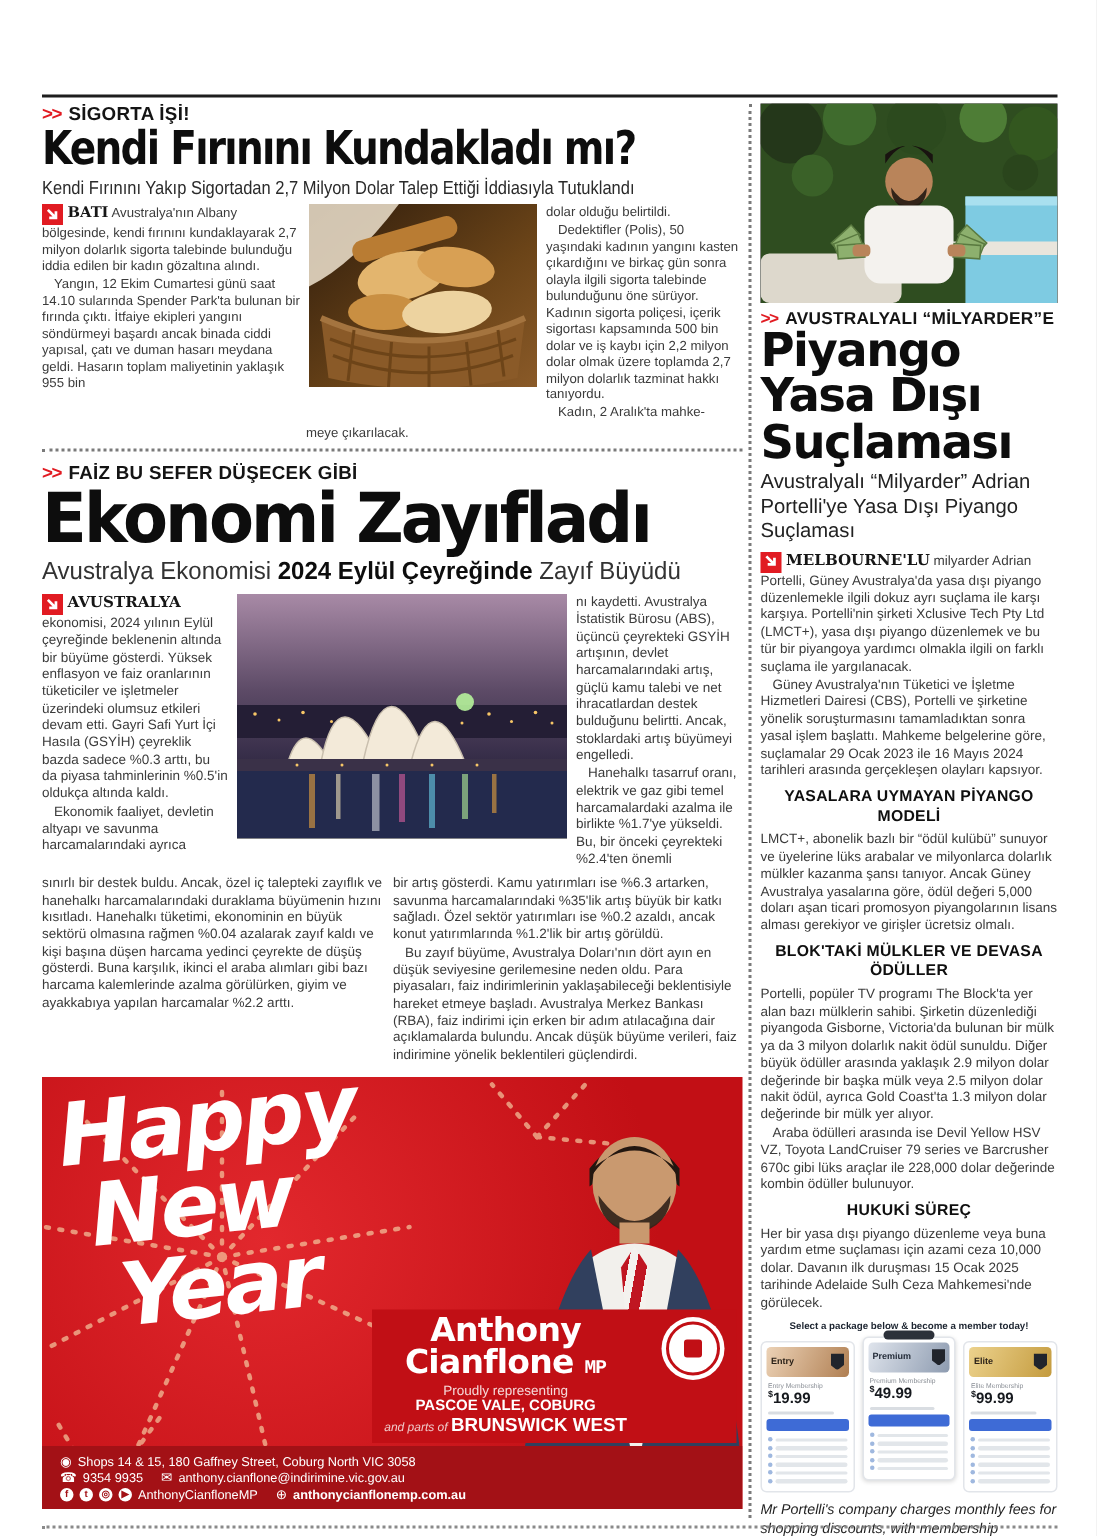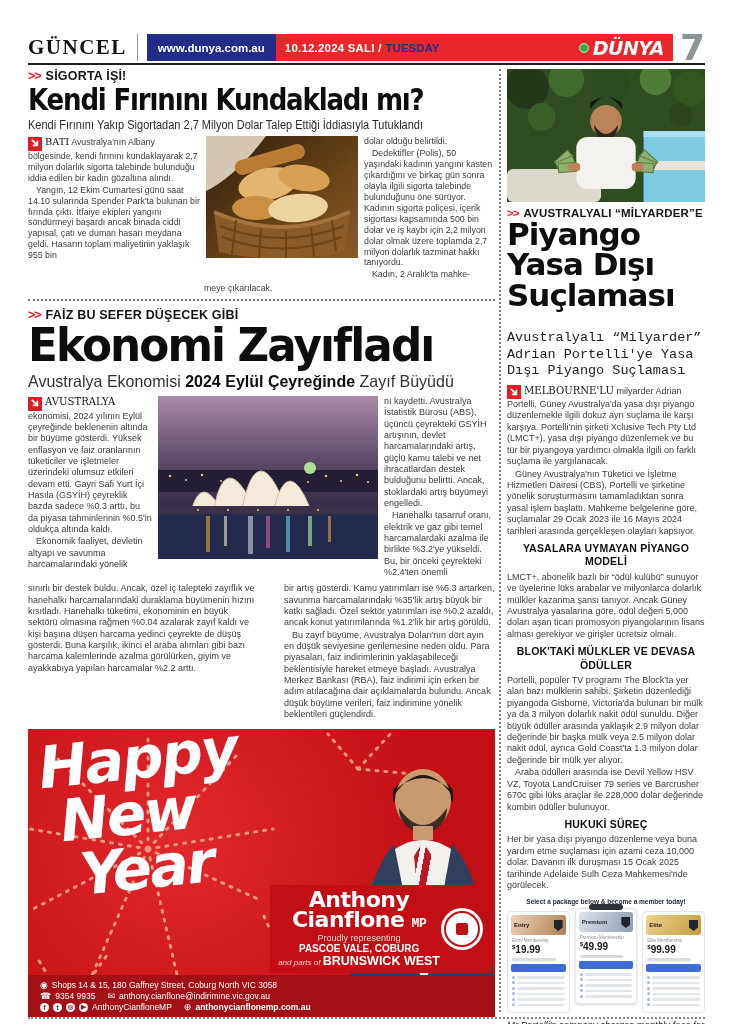--- a/index.html
+++ b/index.html
@@ -33,30 +33,30 @@
   .sub1{font-size:12.5px;color:#2a2a2a;white-space:nowrap;transform:scaleX(.88);transform-origin:0 50%;margin-top:2px;}
   .h2a{font-family:"DejaVu Sans",sans-serif;font-weight:bold;color:#0d0d0d;font-size:46px;letter-spacing:-2px;
        white-space:nowrap;transform:scaleX(.95);transform-origin:0 50%;line-height:1.02;}
   .sub2{font-size:16.5px;color:#333;white-space:nowrap;transform:scaleX(.97);transform-origin:0 50%;margin-top:3px;}
   .sub2 b{color:#0d0d0d;}
   
   .bodytxt p{margin:0 0 1px 0;}
   .bodytxt p + p{text-indent:8px;}
   .a1 .bodytxt{font-size:8.8px;line-height:1.24;}
   .a2 .bodytxt{font-size:9px;line-height:1.26;}
-  .lead{font-family:"DejaVu Serif",serif;font-weight:normal;font-size:1.12em;color:#161616;}
+  .lead{font-family:"DejaVu Serif",serif;font-weight:bold;font-size:1.12em;color:#161616;}
   .dropcap{display:inline-flex;width:14px;height:14px;background:#e11b22;vertical-align:-3px;margin-right:3px;
            align-items:center;justify-content:center;}
   .row{display:flex;gap:6px;align-items:flex-start;}
   .photo{flex:none;overflow:hidden;background:#222;}
   .tail{font-size:8.8px;margin:2px 0 4px 176px;}
   .hdots{border-top:2px dotted #7a7a7a;margin:6px 0 7px 0;}
   
   .a3 .h3a{font-family:"DejaVu Sans",sans-serif;font-weight:bold;color:#0d0d0d;font-size:31px;letter-spacing:-1px;line-height:.98;}
-  .a3 .sub3{font-size:13.5px;line-height:1.22;color:#222;margin:20px 0 5px 0;font-family:Liberation Mono, monospace;}
+  .a3 .sub3{font-size:13.5px;line-height:1.22;color:#222;margin:3px 0 5px 0;}
   .a3 .bodytxt{font-size:9px;line-height:1.27;}
   .sechead{font-size:10.5px;font-weight:bold;text-align:center;color:#0f0f0f;margin:5px 0 3px 0;letter-spacing:.2px;}
   
   .member{margin-top:7px;background:#fff;}
   .mtitle{font-size:6.5px;font-weight:bold;text-align:center;color:#1c2430;margin-bottom:6px;}
   .cards{display:flex;gap:5px;align-items:flex-start;}
   .card{flex:1;border:1px solid #e2e5ea;border-radius:4px;padding:3px;position:relative;background:#fff;min-width:0;}
   .card.premium{margin-top:-3px;box-shadow:0 1px 3px rgba(0,0,0,.15);}
   .pill{position:absolute;top:-5px;left:50%;transform:translateX(-50%);width:34px;height:6px;background:#2c313a;border-radius:3px;}
   .chead{height:20px;border-radius:3px;display:flex;align-items:center;justify-content:space-between;
@@ -77,21 +77,21 @@
   
   .ad{margin-top:8px;position:relative;height:288px;background:radial-gradient(circle at 32% 38%,#e2282d,#c20f15 72%);overflow:hidden;}
   .fw{position:absolute;inset:0;}
   .hny{position:absolute;left:16px;top:2px;color:#fff;font-family:"DejaVu Sans",sans-serif;
        font-weight:bold;font-style:italic;transform:rotate(-6deg);line-height:.95;}
   .hny div{font-size:58px;letter-spacing:-2px;}
   .hny .w2{margin-left:16px;}
   .hny .w3{margin-left:30px;}
   .adman{position:absolute;right:2px;bottom:42px;width:205px;height:215px;}
   .banner{position:absolute;right:4px;bottom:44px;z-index:3;background:#c10f15;padding:5px 8px;
-          display:flex;align-items:center;gap:1px;}
+          display:flex;gap:23px;}
   .bn-txt{text-align:center;color:#fff;}
   .bn-name{font-family:"DejaVu Sans",sans-serif;font-weight:bold;font-size:22px;line-height:.95;letter-spacing:-.5px;}
   .bn-mp{font-size:13px;font-family:Liberation Mono, monospace;}
   .bn-rep{font-size:9px;margin-top:2px;color:#f6d9d9;}
   .bn-area1{font-size:10px;font-weight:bold;line-height:1.1;}
   .bn-area2{font-size:12.5px;font-weight:bold;}
   .bn-area2 .pre{font-size:8px;font-weight:normal;color:#f0caca;font-style:italic;}
   .seal{width:42px;height:42px;border-radius:50%;background:#fff;flex:none;display:flex;align-items:center;justify-content:center;}
   .seal-in{width:32px;height:32px;border-radius:50%;border:2px solid #c10f15;display:flex;align-items:center;justify-content:center;}
   .seal-core{width:12px;height:12px;background:#c10f15;border-radius:2px;}
@@ -102,34 +102,20 @@
   .ico{width:9px;height:9px;border-radius:50%;background:#fff;color:#a31116;font-size:6.5px;font-weight:bold;
        display:inline-flex;align-items:center;justify-content:center;flex:none;}
   .bold{font-weight:bold;}
   .bottom-dots{position:absolute;left:28px;right:26px;bottom:5px;border-top:2px dotted #8a8a8a;}
 </style>
 </head>
 <body>
 
 <div class="page">
 
-  <div class="header">
-    <div class="guncel">GÜNCEL</div>
-    <div class="hsep"></div>
-    <div class="webbox">www.dunya.com.au</div>
-    <div class="redbar">
-      <span class="hdate">10.12.2024 SALI /</span>
-      <span class="hdate-en">TUESDAY</span>
-      <span class="logo">
-        <span class="globe-dot"></span>
-        <span>DÜNYA</span>
-      </span>
-    </div>
-    <div class="pagenum">7</div>
-  </div>
   <div class="header-rule"></div>
 
   <div class="content">
 
     <div class="main">
 
       <div class="a1">
         <div class="kicker">
           <span class="arrows">&gt;&gt;</span>
           <span>SİGORTA İŞİ!</span>
@@ -192,21 +178,21 @@
         </div>
         <div class="h2a">Ekonomi Zayıfladı</div>
         <div class="sub2"><span>Avustralya Ekonomisi </span><b>2024 Eylül Çeyreğinde</b><span> Zayıf Büyüdü</span></div>
         <div class="row" style="margin-top:5px;">
           <div class="bodytxt" style="width:124px;flex:none;">
             <p><span class="dropcap">
                   <svg width="9" height="9" viewBox="0 0 10 10">
                     <path d="M1,1 L7,7 M7,2 L7,7 L2,7" stroke="#fff" stroke-width="2" fill="none"></path>
                   </svg>
                 </span><span class="lead">AVUSTRALYA</span> <span>ekonomisi, 2024 yılının Eylül çeyreğinde beklenenin altında bir büyüme gösterdi. Yüksek enflasyon ve faiz oranlarının tüketiciler ve işletmeler üzerindeki olumsuz etkileri devam etti. Gayri Safi Yurt İçi Hasıla (GSYİH) çeyreklik bazda sadece %0.3 arttı, bu da piyasa tahminlerinin %0.5'in oldukça altında kaldı.</span></p>
-            <p>Ekonomik faaliyet, devletin altyapı ve savunma harcamalarındaki yönelik</p>
+            <p>Ekonomik faaliyet, devletin altyapı ve savunma harcamalarındaki ayrıca</p>
           </div>
           <div class="photo" style="width:220px;height:163px;">
             <svg width="220" height="163" viewBox="0 0 220 163">
               <defs>
                 <linearGradient id="sky" x1="0" y1="0" x2="0" y2="1">
                   <stop offset="0" stop-color="#a88aa6"></stop>
                     <stop offset=".55" stop-color="#5c4a66"></stop>
                     <stop offset="1" stop-color="#2e2742"></stop>
                 </linearGradient>
               </defs>
@@ -246,28 +232,28 @@
                 <rect x="90" y="120" width="5" height="38" fill="#ffffff" opacity=".8"></rect>
                 <rect x="108" y="120" width="4" height="32" fill="#d95fa0"></rect>
                 <rect x="128" y="120" width="4" height="36" fill="#6ad0e8"></rect>
                 <rect x="150" y="120" width="4" height="30" fill="#b6f29b"></rect>
                 <rect x="170" y="120" width="3" height="26" fill="#e8a33d"></rect>
               </g>
             </svg>
           </div>
           <div class="bodytxt" style="flex:1;min-width:0;">
             <p>nı kaydetti. Avustralya İstatistik Bürosu (ABS), üçüncü çeyrekteki GSYİH artışının, devlet harcamalarındaki artış, güçlü kamu talebi ve net ihracatlardan destek bulduğunu belirtti. Ancak, stoklardaki artış büyümeyi engelledi.</p>
-            <p>Hanehalkı tasarruf oranı, elektrik ve gaz gibi temel harcamalardaki azalma ile birlikte %3.2'ye yükseldi. Bu, bir önceki çeyrekteki %2.4'ten önemli</p>
+            <p>Hanehalkı tasarruf oranı, elektrik ve gaz gibi temel harcamalardaki azalma ile birlikte %1.7'ye yükseldi. Bu, bir önceki çeyrekteki %2.4'ten önemli</p>
           </div>
         </div>
         <div class="row" style="margin-top:4px;">
           <div class="bodytxt" style="width:228px;flex:none;">
             <p>sınırlı bir destek buldu. Ancak, özel iç talepteki zayıflık ve hanehalkı harcamalarındaki duraklama büyümenin hızını kısıtladı. Hanehalkı tüketimi, ekonominin en büyük sektörü olmasına rağmen %0.04 azalarak zayıf kaldı ve kişi başına düşen harcama yedinci çeyrekte de düşüş gösterdi. Buna karşılık, ikinci el araba alımları gibi bazı harcama kalemlerinde azalma görülürken, giyim ve ayakkabıya yapılan harcamalar %2.2 arttı.</p>
           </div>
-          <div class="bodytxt" style="flex:1;min-width:0;margin-left:22px;">
+          <div class="bodytxt" style="flex:1;min-width:0;">
             <p>bir artış gösterdi. Kamu yatırımları ise %6.3 artarken, savunma harcamalarındaki %35'lik artış büyük bir katkı sağladı. Özel sektör yatırımları ise %0.2 azaldı, ancak konut yatırımlarında %1.2'lik bir artış görüldü.</p>
             <p>Bu zayıf büyüme, Avustralya Doları'nın dört ayın en düşük seviyesine gerilemesine neden oldu. Para piyasaları, faiz indirimlerinin yaklaşabileceği beklentisiyle hareket etmeye başladı. Avustralya Merkez Bankası (RBA), faiz indirimi için erken bir adım atılacağına dair açıklamalarda bulundu. Ancak düşük büyüme verileri, faiz indirimine yönelik beklentileri güçlendirdi.</p>
           </div>
         </div>
       </div>
 
       <div class="ad">
         <svg class="fw" viewBox="0 0 467 288" preserveAspectRatio="none">
           <g stroke="#f4c9a0" stroke-width="3" stroke-linecap="round" stroke-dasharray="2 7" opacity=".7" fill="none">
             <path d="M120,120 L30,30"></path>

